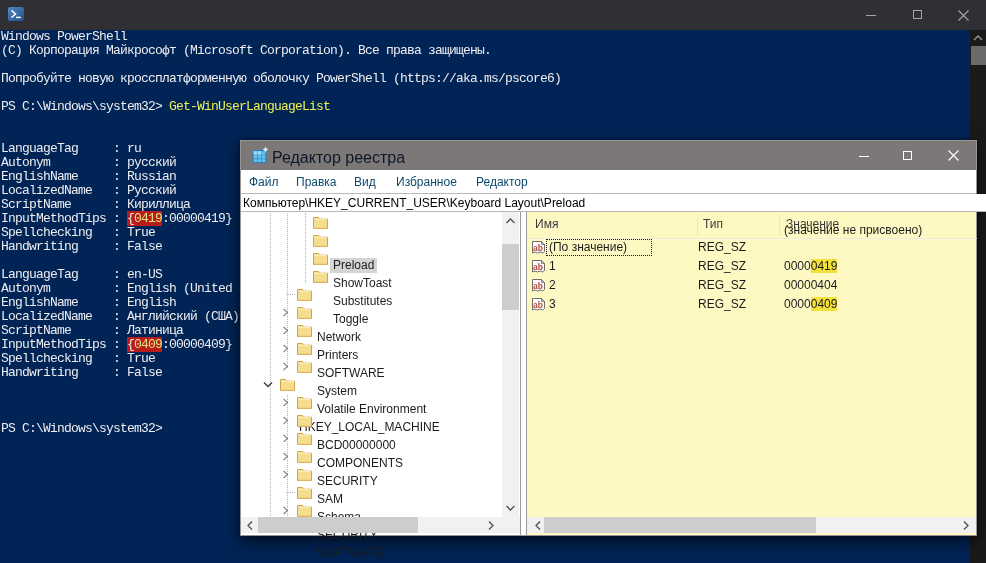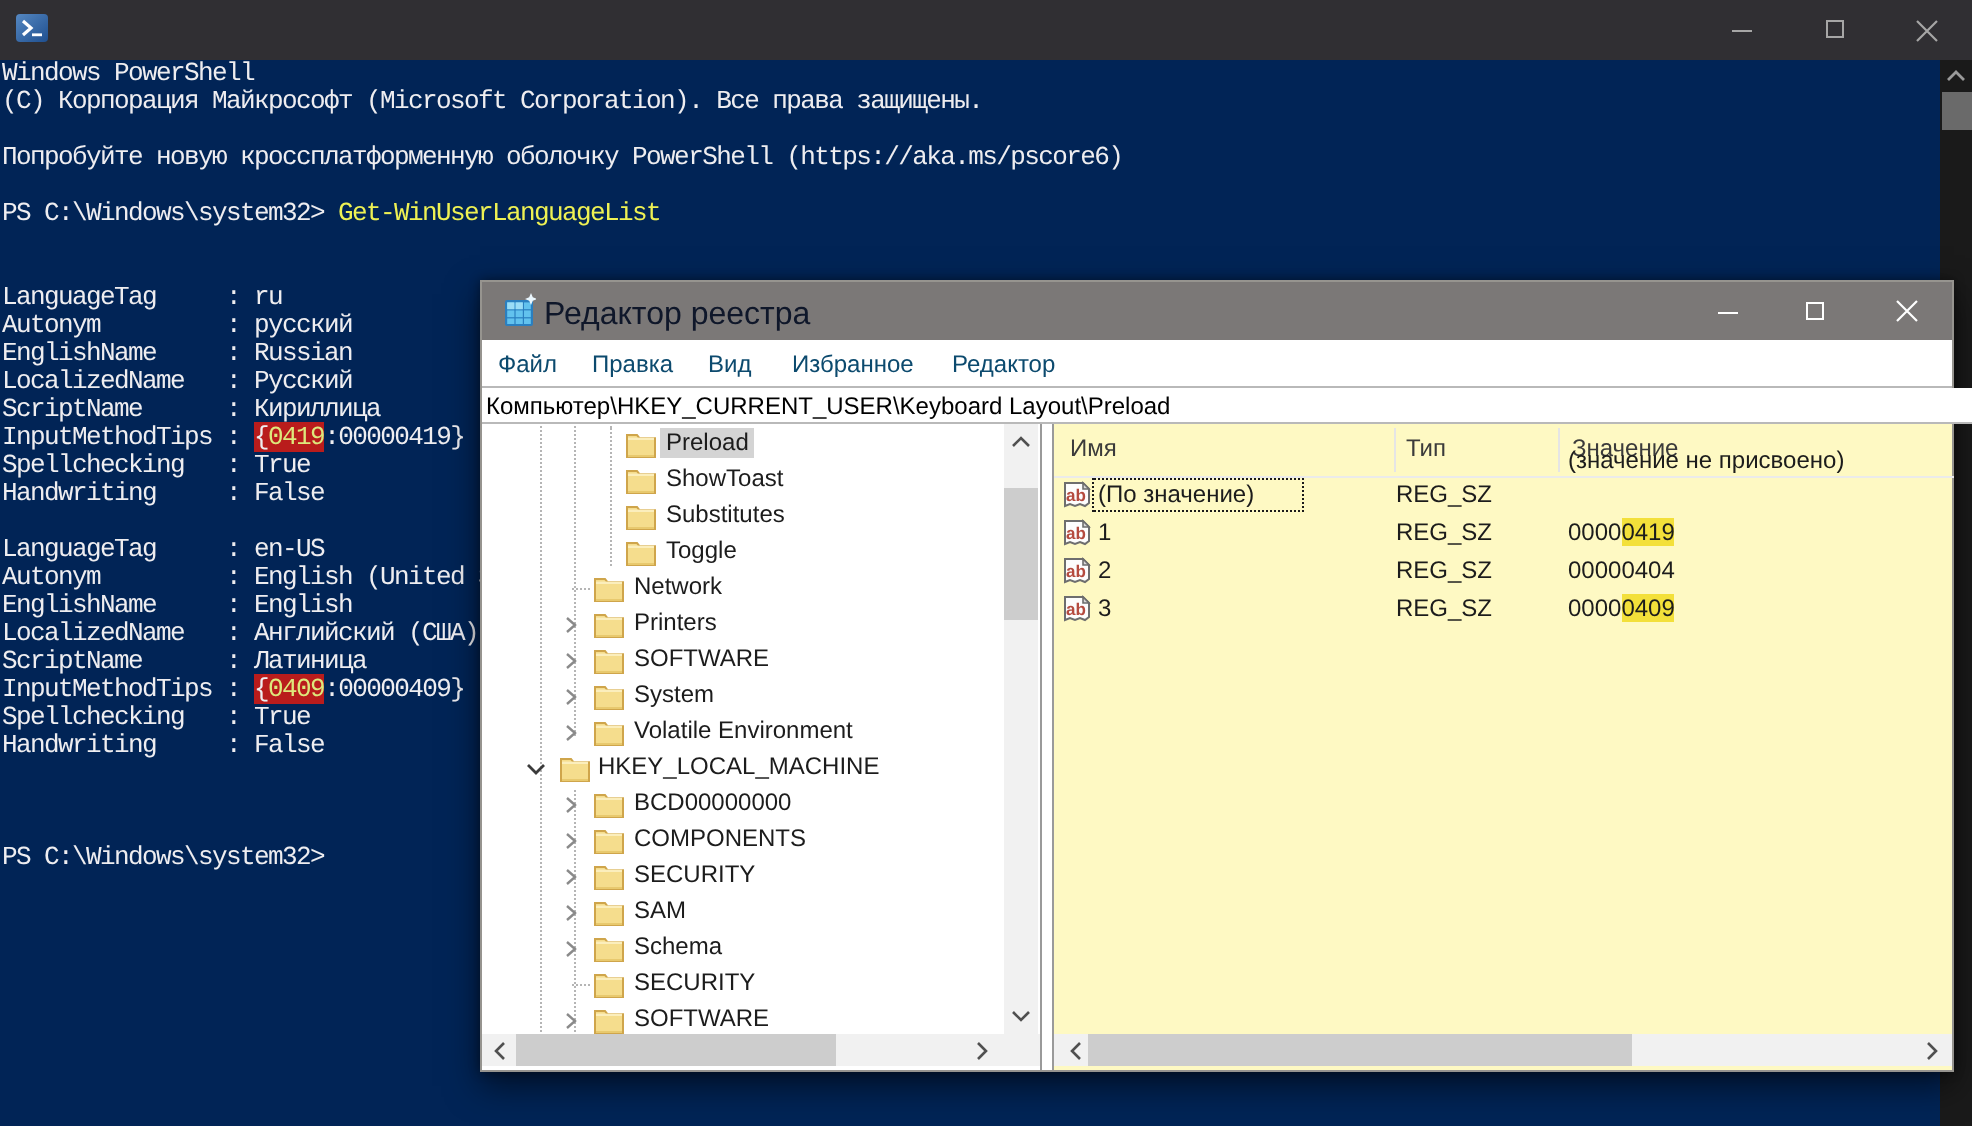--- a/index.html
+++ b/index.html
@@ -26,21 +26,21 @@
 #reg-title .t { position:absolute; left:31px; top:8px; font-size:16px; color:#0f172a; }
 #reg .wmin { width:10px; height:1px; background:#fff; }
 #reg .wmax { width:9px; height:9px; border:1px solid #fff; }
 #menubar { left:0; top:29px; width:735px; height:24px; background:#fff; border-bottom:1px solid #b9b9b9; }
 #menubar span { position:absolute; top:5px; font-size:12px; color:#0c4a6e; }
 #addr { left:0; top:53px; width:815px; height:18px; background:#fff; border-bottom:1px solid #b9b9b9; }
 #addr span { position:absolute; left:2px; top:2px; font-size:12px; color:#000; }
 
 #tree { left:0; top:71px; width:280px; height:323px; background:#fff; border-right:1px solid #9a9a9a; }
 #rp { left:285px; top:71px; width:450px; height:323px; background:#fef9c3; border-left:1px solid #9a9a9a;text-align:center; }
-.titem { position:absolute; font-size:12px; line-height:15px; color:#1c1c1c; white-space:nowrap; }
+.titem { position:absolute; font-size:12px; line-height:15px; color:#1c1c1c; white-space:nowrap;margin-top:44px; }
 .sel { background:#d4d4d4; }
 .vdot { position:absolute; width:1px; border-left:1px dotted #b5b5b5; }
 .hdot { position:absolute; height:1px; border-top:1px dotted #b5b5b5; }
 
 .sbt { background:#f1f1f1; }
 .thumbg { background:#cdcdcd; position:absolute; }
 .hl { background:#f3e03a; }
 #rp .hdr { position:absolute; top:0; font-size:12px; color:#3b3b3b; }
 #rp .cell { position:absolute; font-size:12px; color:#1c1c1c; white-space:nowrap; }
 .vsep { position:absolute; width:1px; background:#e5e5e5; }

